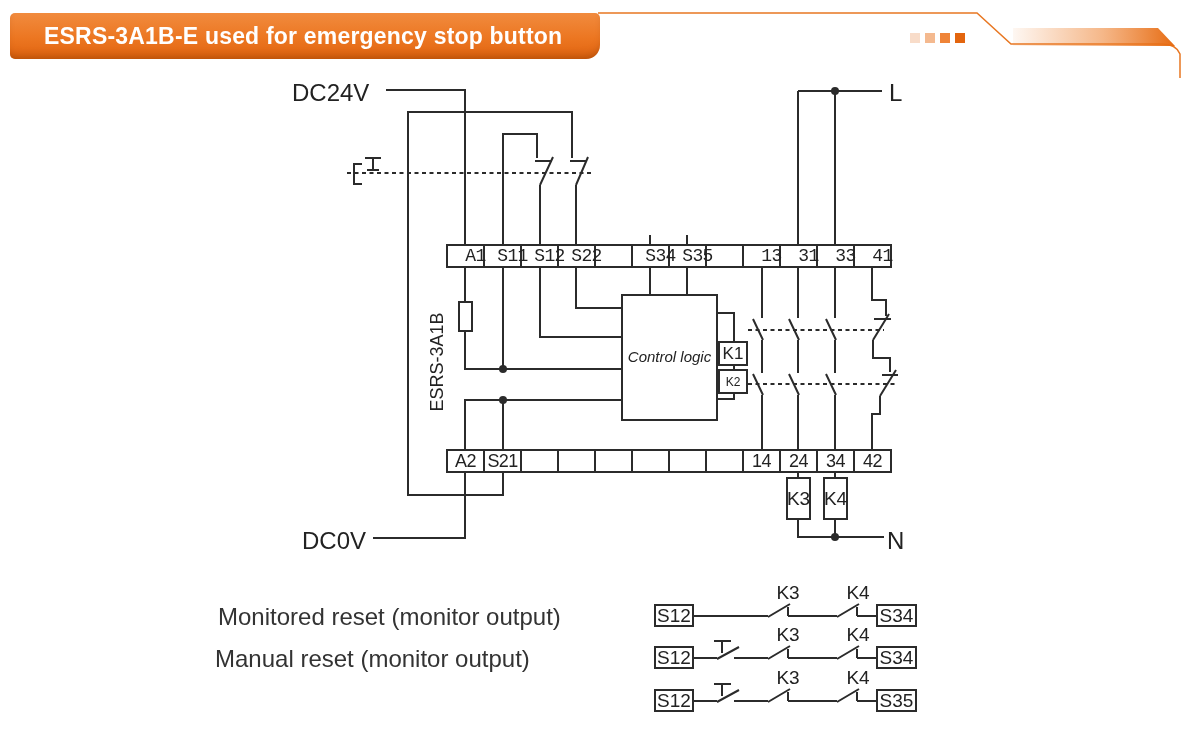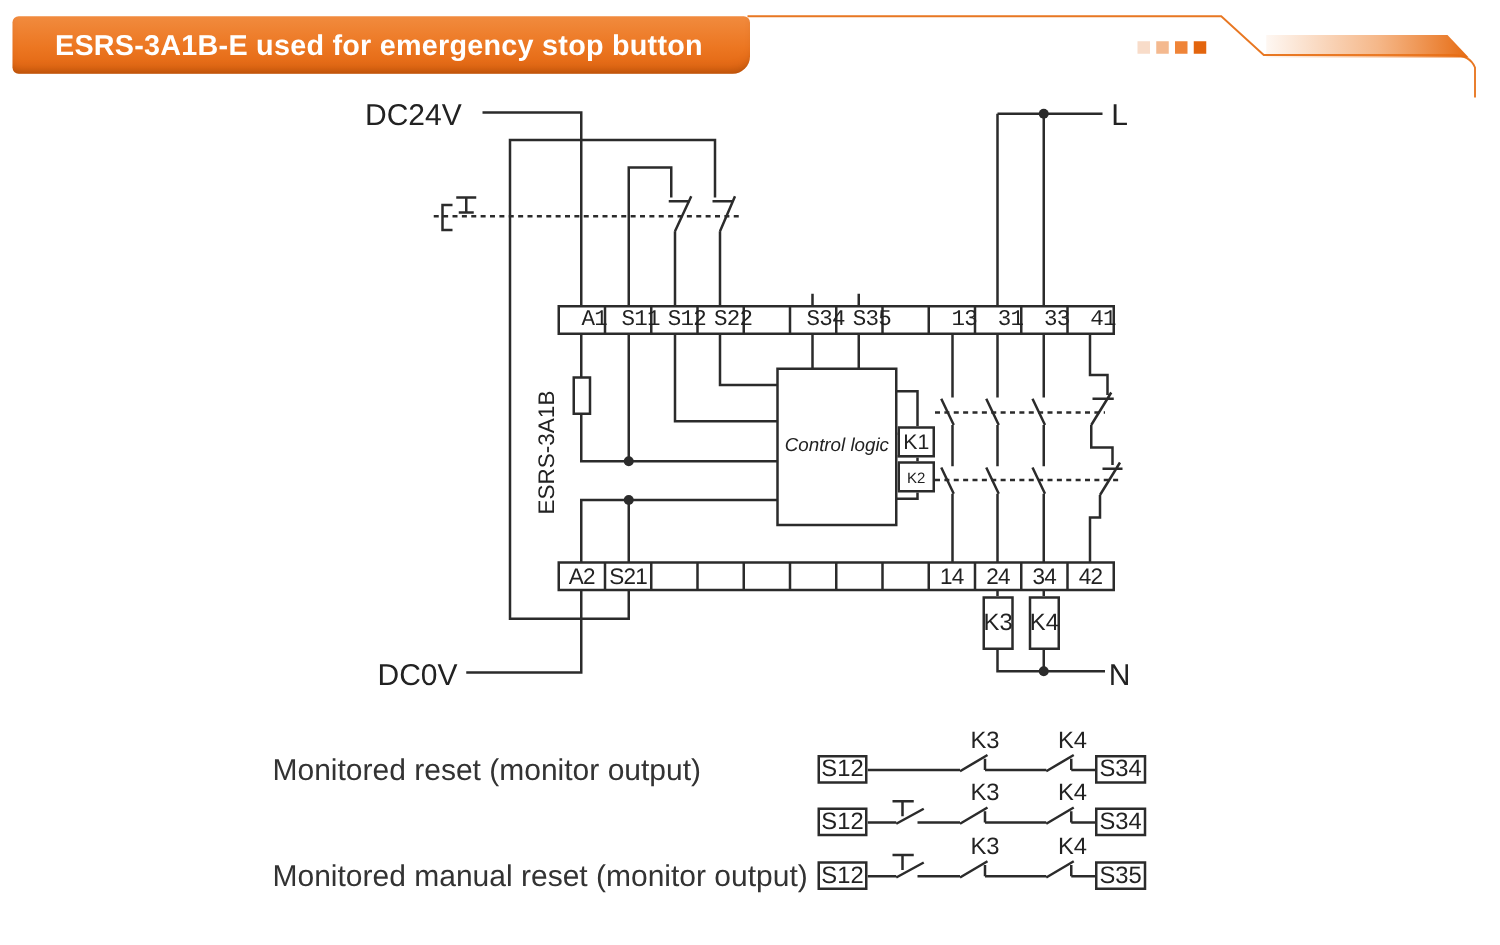--- a/index.html
+++ b/index.html
@@ -151,24 +151,24 @@
     <span class="tcell">34</span>
     <span class="tcell">42</span>
   </div>
 
   <div class="lbl t20" style="left:218px;top:603px;color:#333;">Monitored reset (monitor output)</div>
   <div class="kbox" style="left:654px;top:604px;width:40px;height:23px;font-size:19px;">S12</div>
   <div class="lbl t19 ctr" style="left:768px;top:582px;width:40px;">K3</div>
   <div class="lbl t19 ctr" style="left:838px;top:582px;width:40px;">K4</div>
   <div class="kbox" style="left:876px;top:604px;width:41px;height:23px;font-size:19px;">S34</div>
 
+  <div class="lbl t20" style="left:215px;top:645px;color:#333;">Manual reset (monitor output)</div>
   <div class="kbox" style="left:654px;top:646px;width:40px;height:23px;font-size:19px;">S12</div>
   <div class="lbl t19 ctr" style="left:768px;top:624px;width:40px;">K3</div>
   <div class="lbl t19 ctr" style="left:838px;top:624px;width:40px;">K4</div>
   <div class="kbox" style="left:876px;top:646px;width:41px;height:23px;font-size:19px;">S34</div>
 
-  <div class="lbl t20" style="left:218px;top:688px;color:#333;">Monitored manual reset (monitor output)</div>
   <div class="kbox" style="left:654px;top:689px;width:40px;height:23px;font-size:19px;">S12</div>
   <div class="lbl t19 ctr" style="left:768px;top:667px;width:40px;">K3</div>
   <div class="lbl t19 ctr" style="left:838px;top:667px;width:40px;">K4</div>
   <div class="kbox" style="left:876px;top:689px;width:41px;height:23px;font-size:19px;">S35</div>
 
 </div>
 
 </body></html>

